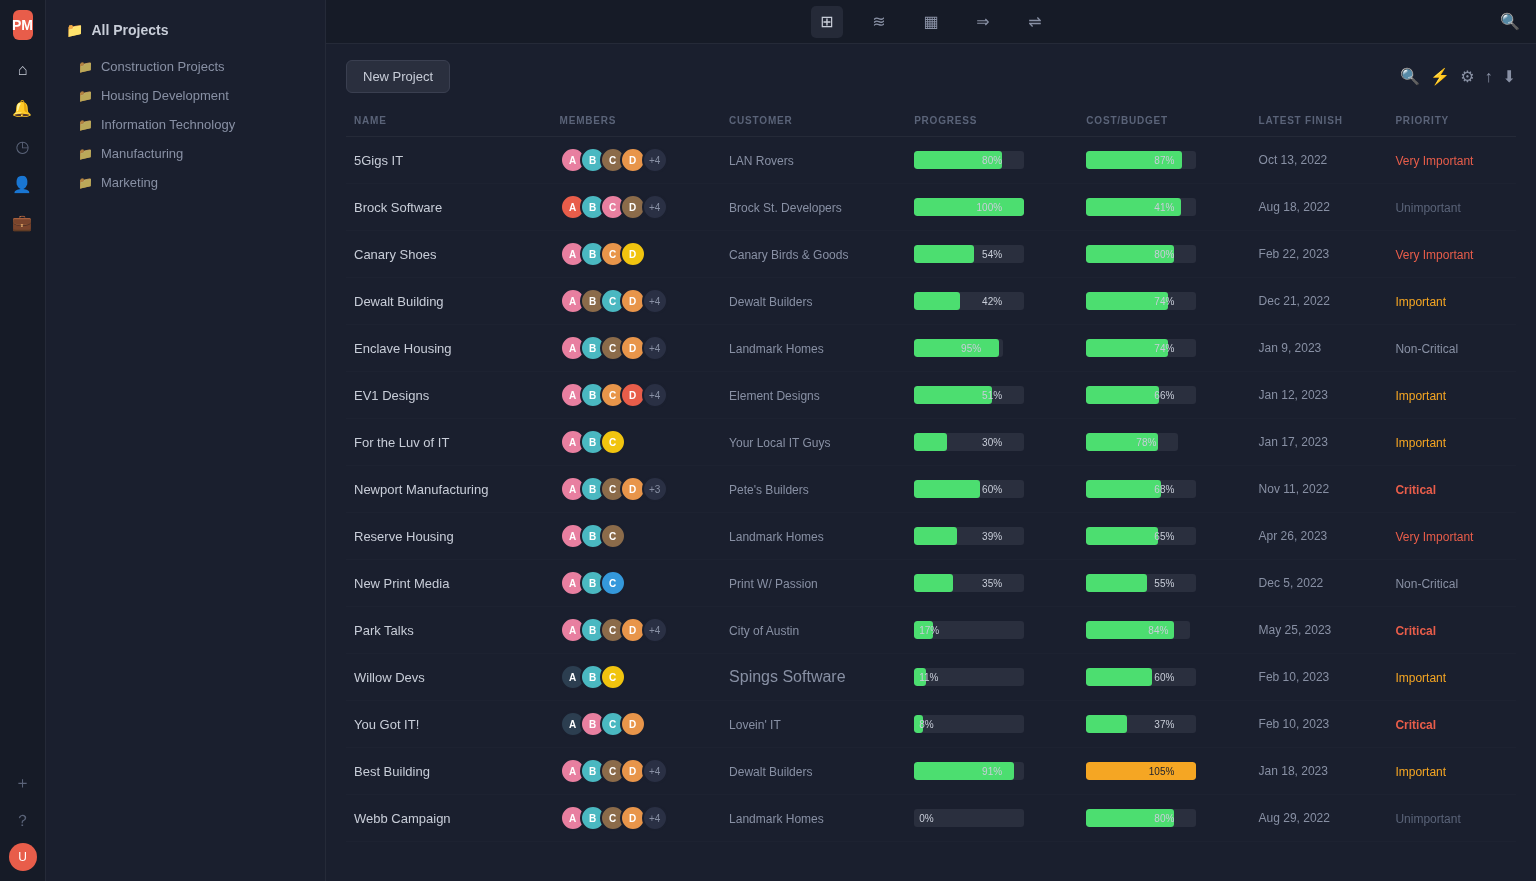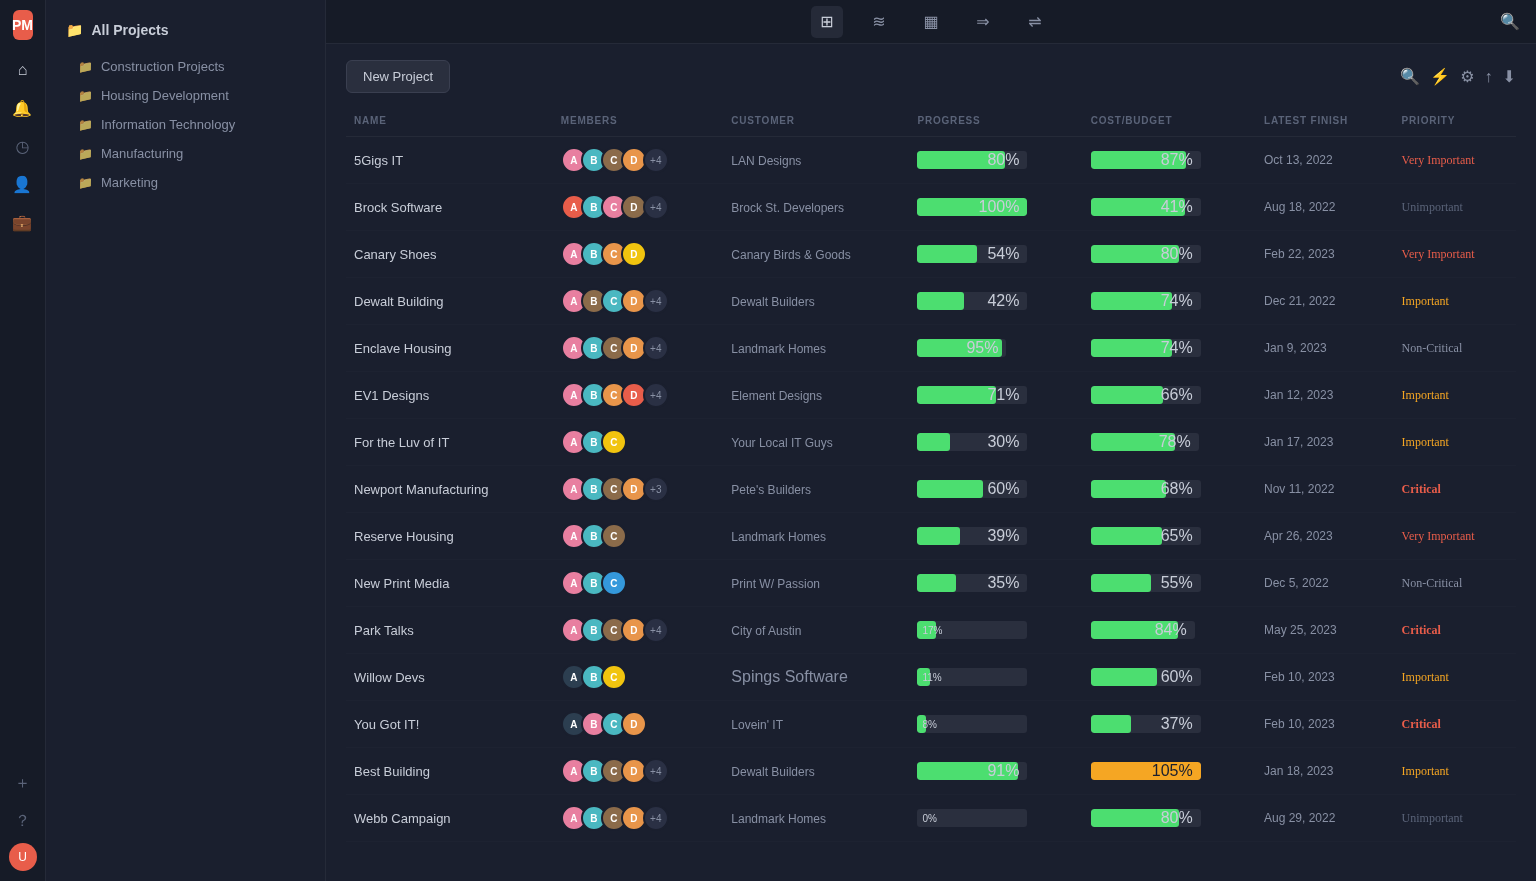--- a/index.html
+++ b/index.html
@@ -157,39 +157,39 @@
       position: relative;
       overflow: hidden;
     }
     .progress-bar-fill {
       height: 100%;
       border-radius: 3px;
       background: #4cde70;
     }
     .progress-label {
       position: absolute;
-      right: 8px; top: 50%;
+      right: 22px; top: 50%;
       transform: translateY(-50%);
-      font-size: 16px;
+      font-size: 10px;
       color: #c8cdd8;
     }
     .progress-label-left {
       position: absolute;
       left: 5px; top: 50%;
       transform: translateY(-50%);
       font-size: 10px;
       color: #c8cdd8;
     }
 
     .cost-bar-fill { background: #4cde70; }
     .cost-bar-over { background: #f5a623; }
 
     .date-cell { color: #8890a4; white-space: nowrap; font-size: 12px; }
 
-    .priority-badge { font-size: 12px; font-family: Liberation Serif, serif; }
+    .priority-badge { font-size: 12px; }
     .priority-very-important { color: #e85d4a; }
     .priority-important { color: #f5a623; }
     .priority-critical { color: #e85d4a; font-weight: 600; }
     .priority-non-critical { color: #8890a4; }
     .priority-unimportant { color: #5a6378; text-align: center; }
 
     
     .av-pink { background: #e87fa0; }
     .av-teal { background: #4ab8c1; }
     .av-brown { background: #8b6b4a; }
@@ -286,21 +286,21 @@
               <td><span class="project-name">5Gigs IT</span></td>
               <td>
                 <div class="members-group">
                   <div class="avatar av-pink">A</div>
                   <div class="avatar av-teal">B</div>
                   <div class="avatar av-brown">C</div>
                   <div class="avatar av-orange">D</div>
                   <div class="avatar-count">+4</div>
                 </div>
               </td>
-              <td><span style="color:#8890a4; font-size:12px;">LAN Designs</span></td>
+              <td><span style="color:#8890a4; font-size:12px;">LAN Rovers</span></td>
               <td class="progress-cell">
     <div class="progress-bar-bg" style="width:110px;">
       <div class="progress-bar-fill" style="width:80%"></div>
       <span class="progress-label">80%</span>
     </div>
               </td>
               <td>
     <div class="progress-bar-bg" style="width:110px;">
       <div class="progress-bar-fill cost-bar-fill" style="width:87%"></div>
       <span class="progress-label" style="color:#c8cdd8">87%</span>
@@ -424,21 +424,21 @@
                   <div class="avatar av-teal">B</div>
                   <div class="avatar av-orange">C</div>
                   <div class="avatar av-red">D</div>
                   <div class="avatar-count">+4</div>
                 </div>
               </td>
               <td><span style="color:#8890a4; font-size:12px;">Element Designs</span></td>
               <td class="progress-cell">
     <div class="progress-bar-bg" style="width:110px;">
       <div class="progress-bar-fill" style="width:71%"></div>
-      <span class="progress-label">71%</span>
+      <span class="progress-label">51%</span>
     </div>
               </td>
               <td>
     <div class="progress-bar-bg" style="width:110px;">
       <div class="progress-bar-fill cost-bar-fill" style="width:66%"></div>
       <span class="progress-label" style="color:#c8cdd8">66%</span>
     </div>
               </td>
               <td class="date-cell">Jan 12, 2023</td>
               <td><span class="priority-badge priority-important">Important</span></td>
@@ -453,21 +453,21 @@
                 </div>
               </td>
               <td><span style="color:#8890a4; font-size:12px;">Your Local IT Guys</span></td>
               <td class="progress-cell">
     <div class="progress-bar-bg" style="width:110px;">
       <div class="progress-bar-fill" style="width:30%"></div>
       <span class="progress-label">30%</span>
     </div>
               </td>
               <td>
-    <div class="progress-bar-bg" style="width:108px;">
+    <div class="progress-bar-bg" style="width:92px;">
       <div class="progress-bar-fill cost-bar-fill" style="width:78%"></div>
       <span class="progress-label" style="color:#c8cdd8">78%</span>
     </div>
               </td>
               <td class="date-cell">Jan 17, 2023</td>
               <td><span class="priority-badge priority-important">Important</span></td>
             </tr>
             <tr>
               <td><span class="project-name">Newport Manufacturing</span></td>
               <td>

